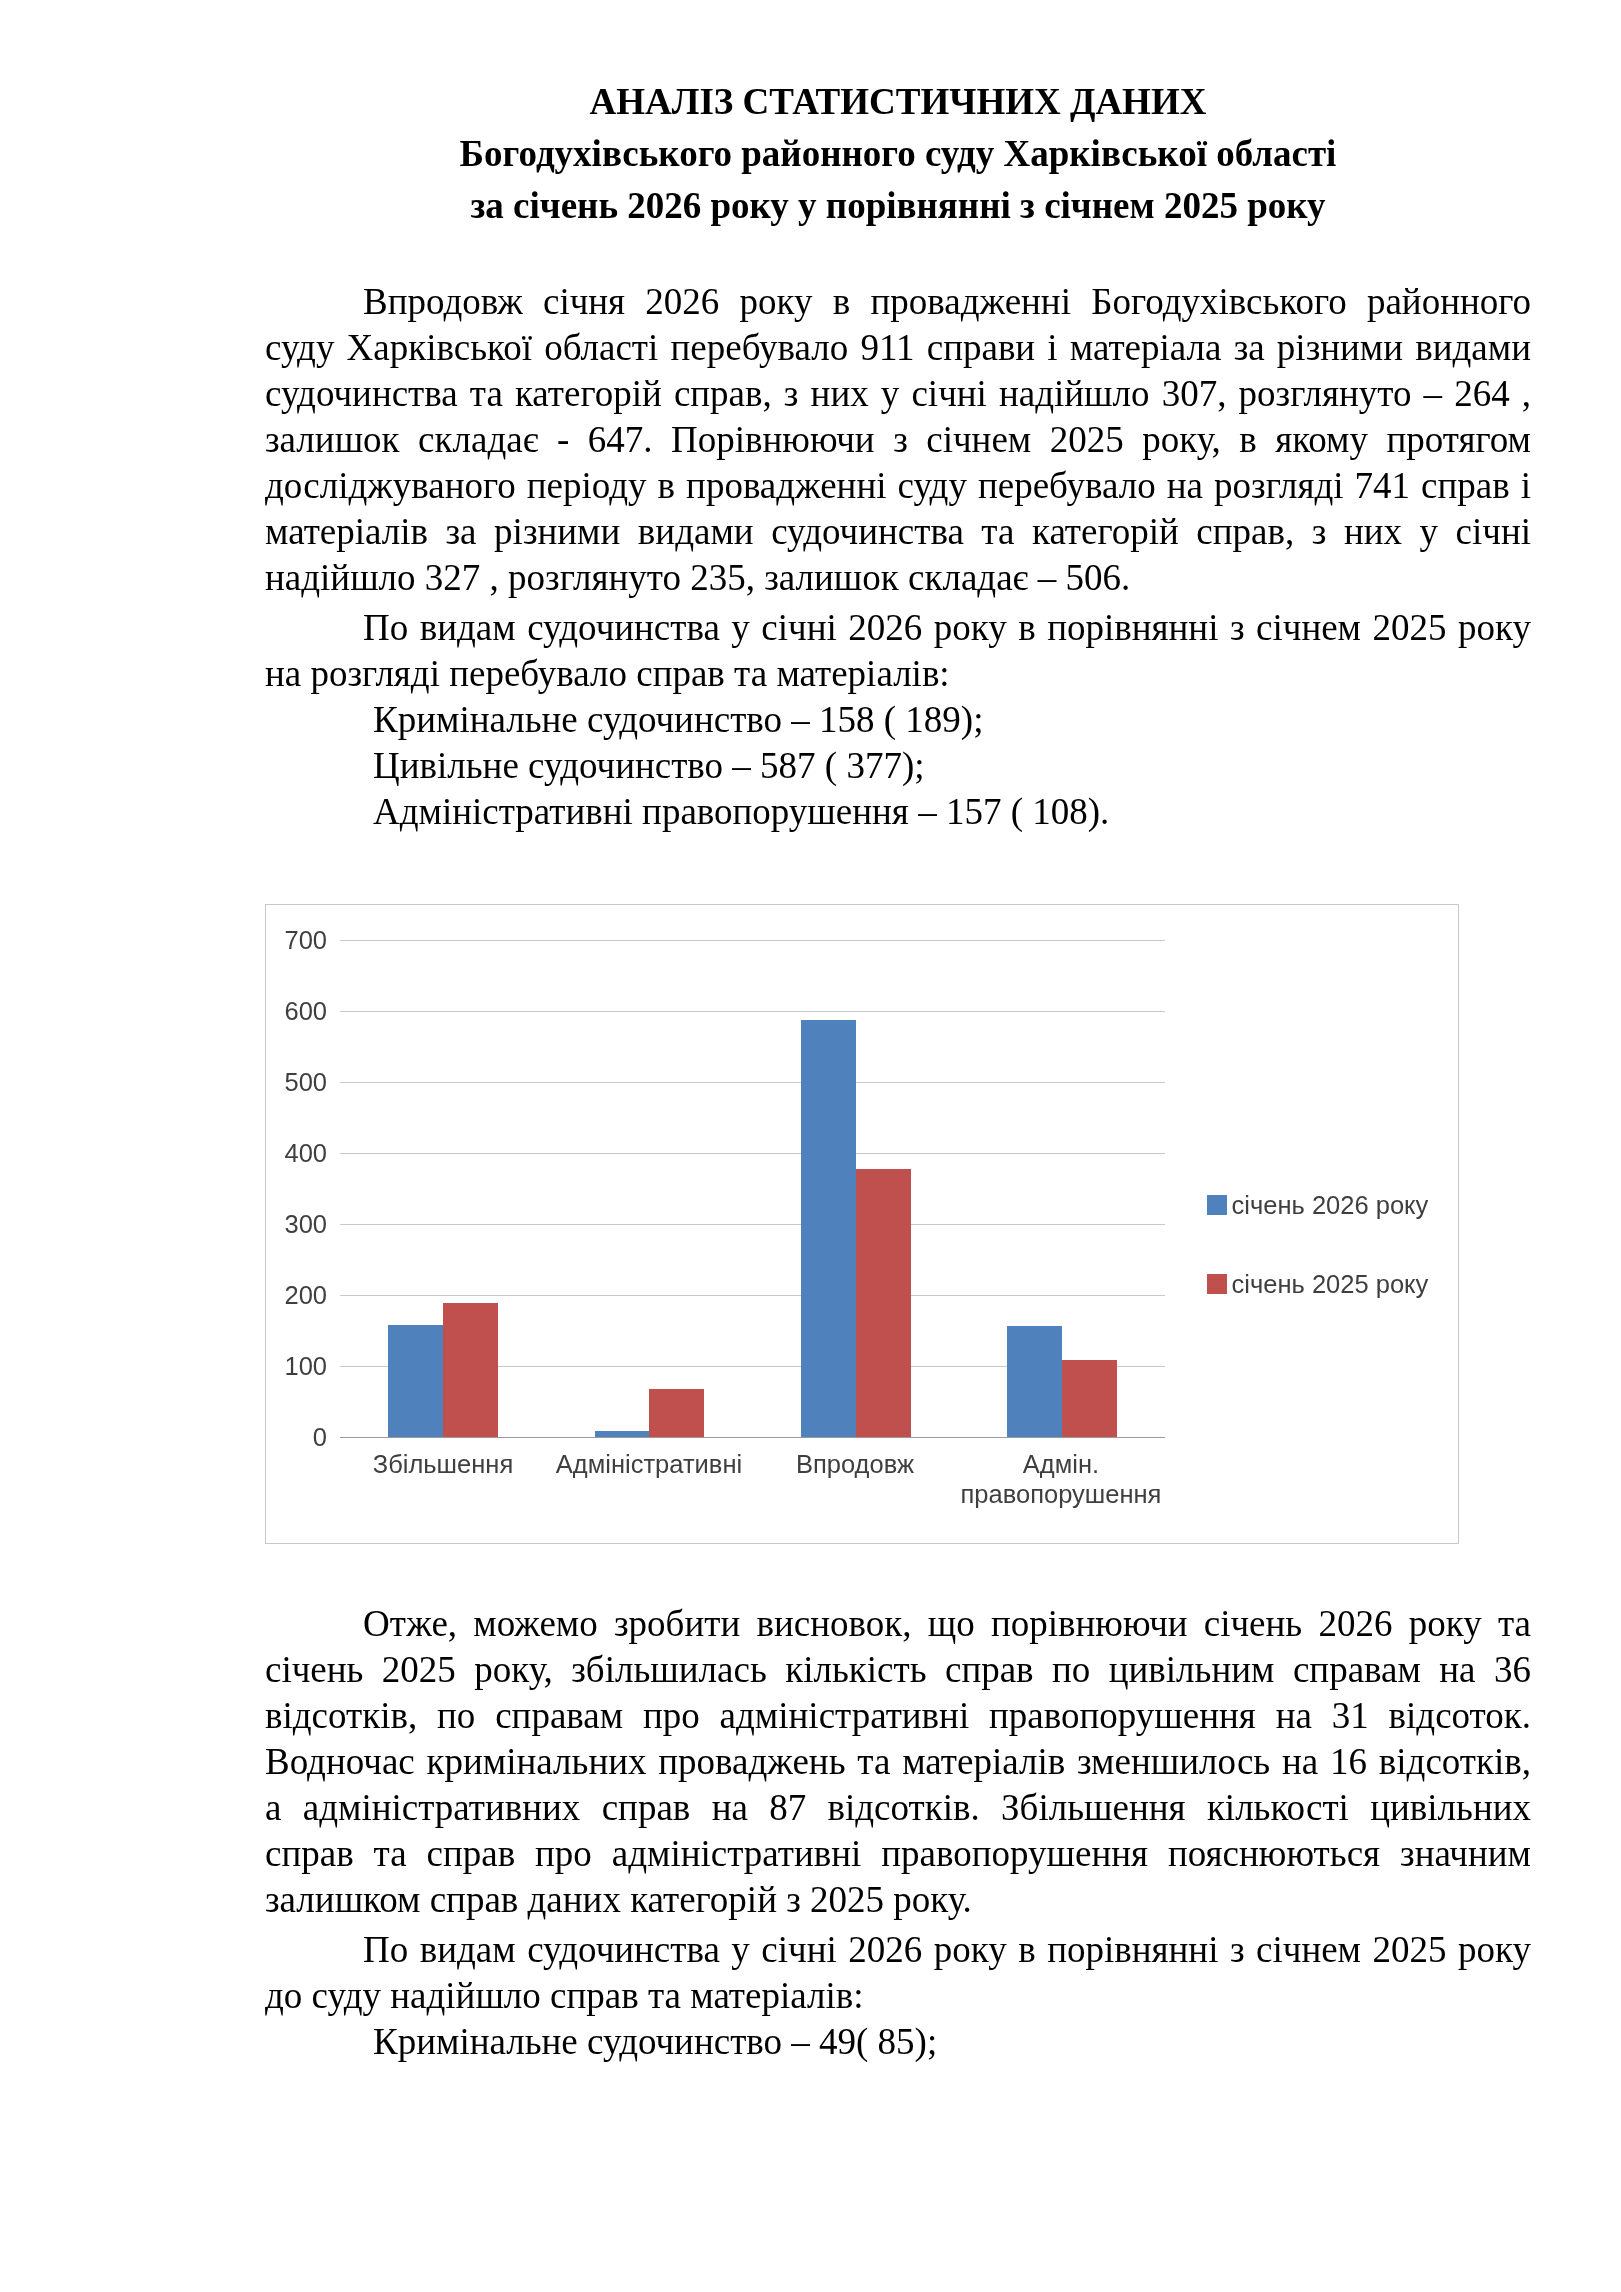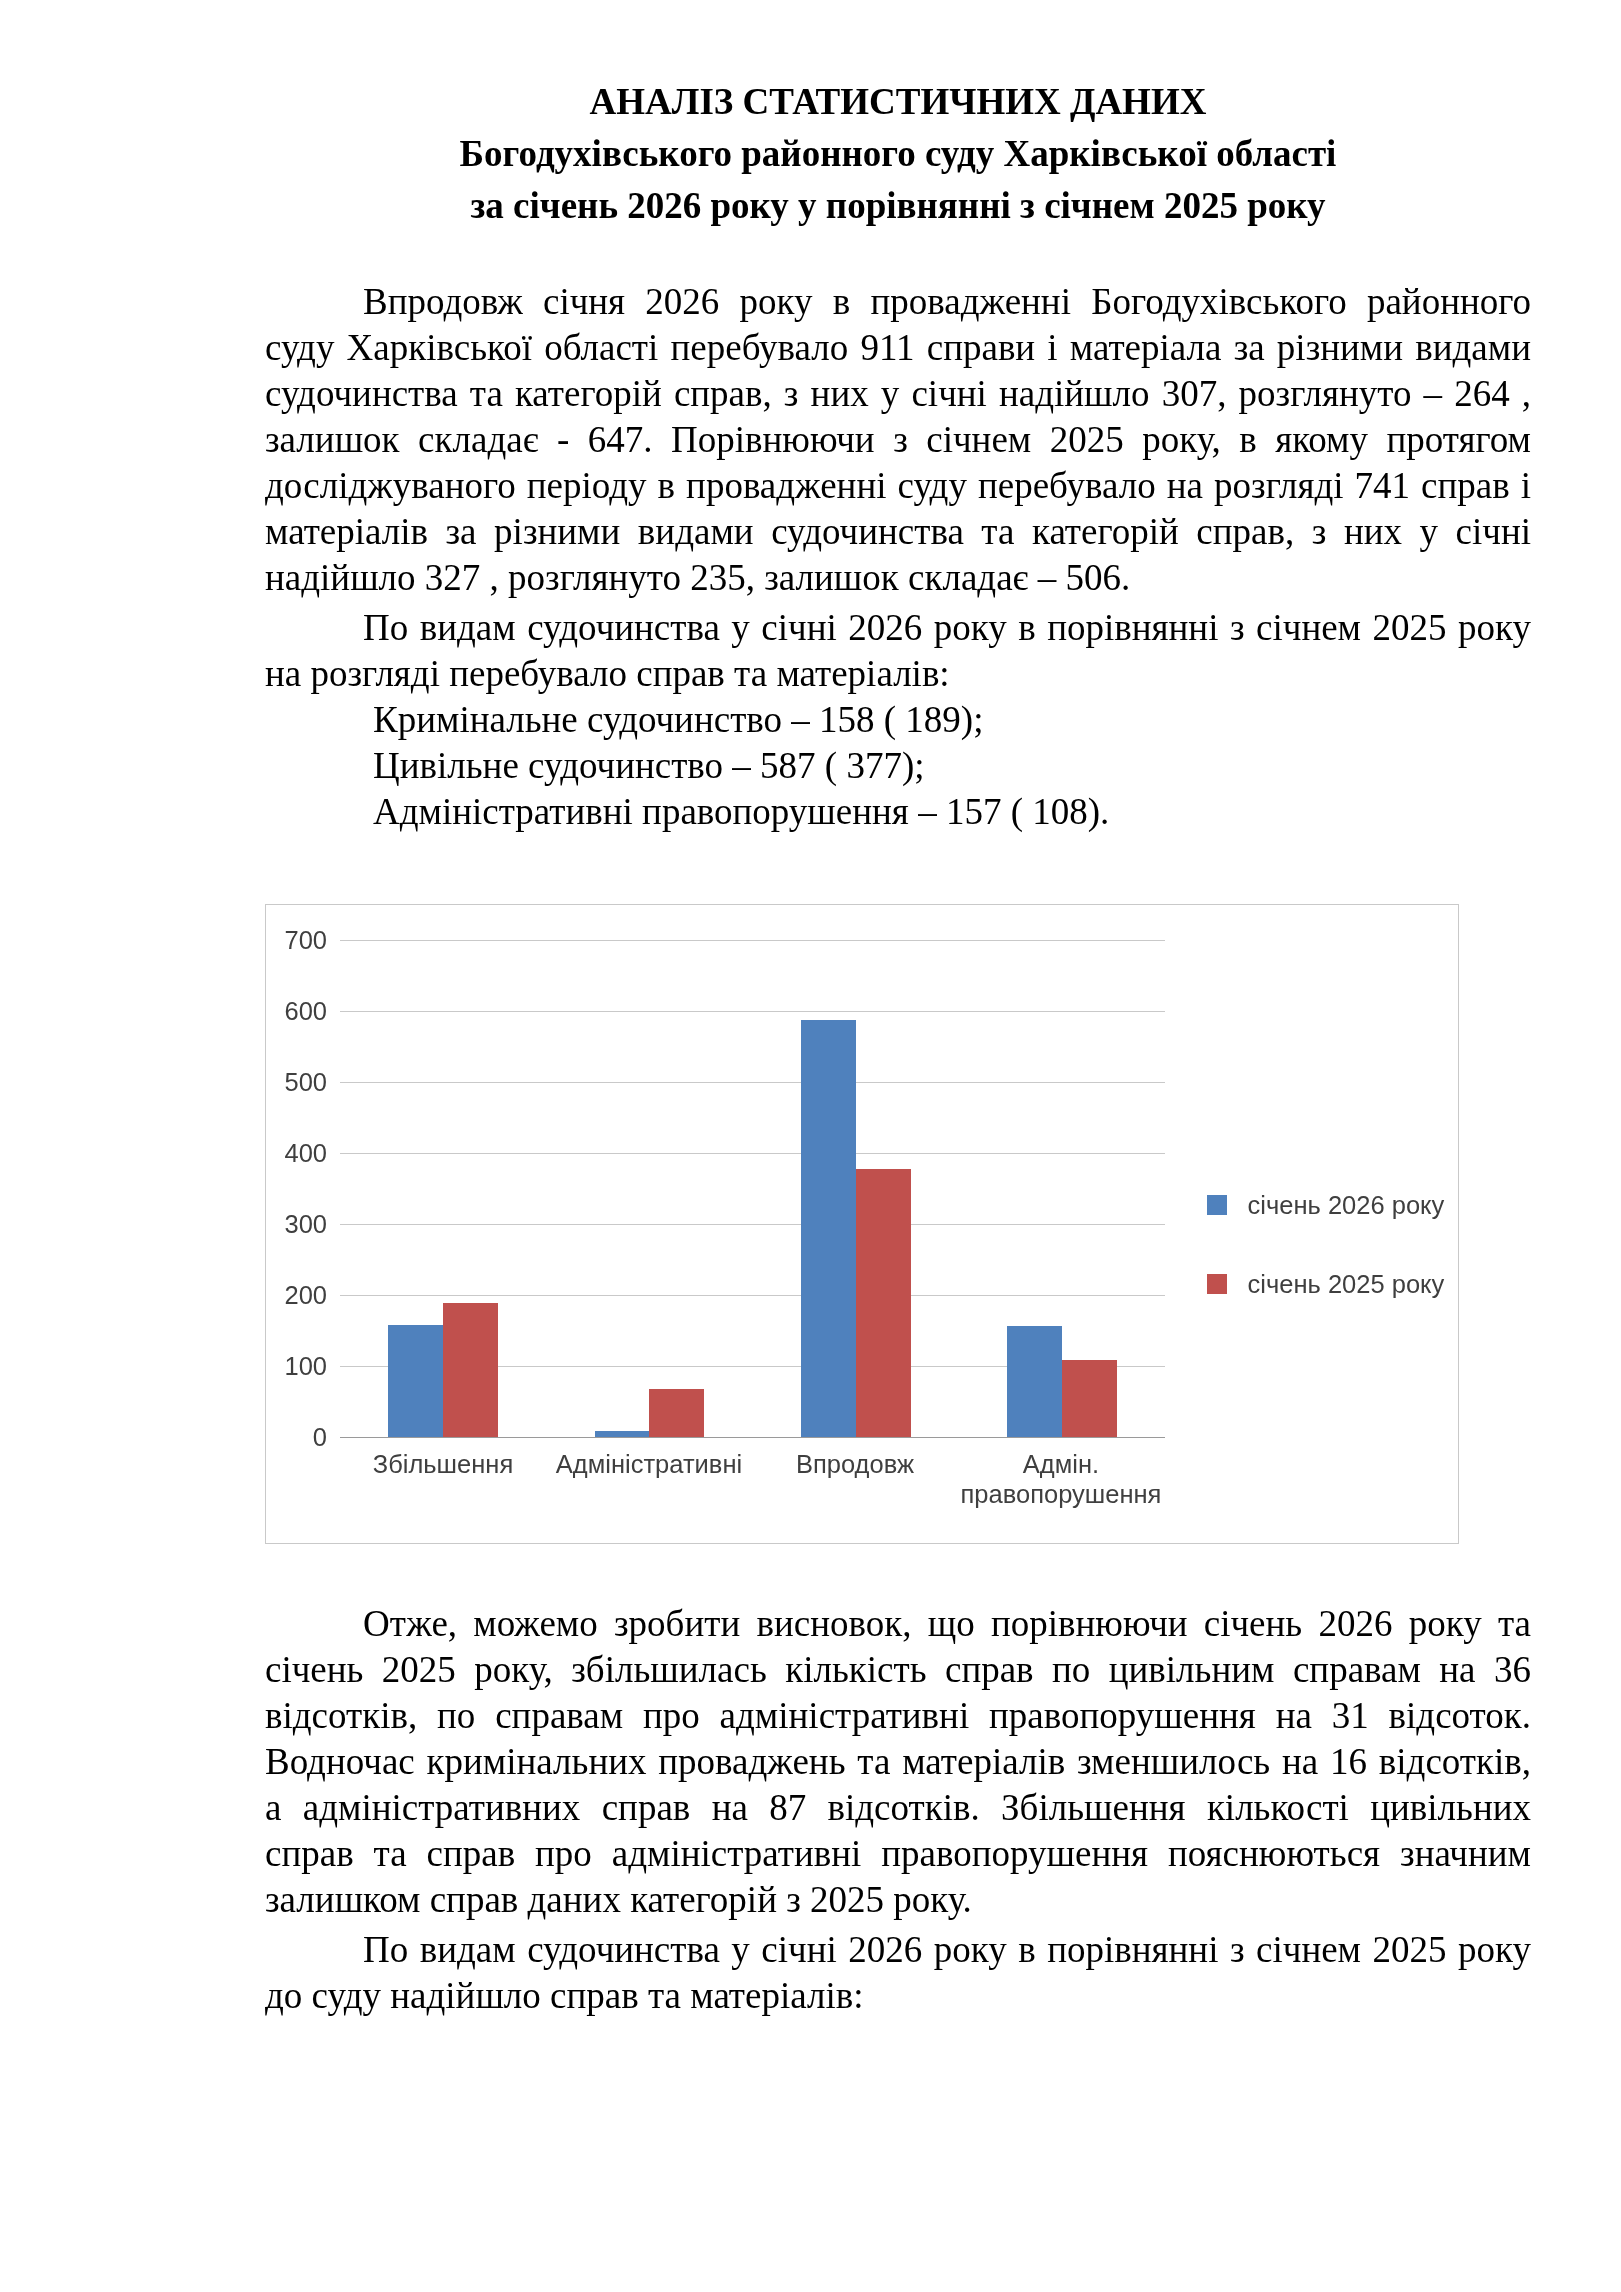--- a/index.html
+++ b/index.html
@@ -33,21 +33,21 @@
   .chart-plot {
     position:absolute; left:74px; top:35px;
     width:825px; height:498px;
     border-bottom:1px solid #9a9a9a;
   }
   .gridline { position:absolute; left:0; width:100%; height:1px; background:#c9c9c9; }
   .bar { position:absolute; bottom:0; width:55px; }
   .ytick { position:absolute; left:0; width:61px; text-align:right; line-height:29px; }
   .cat-label { position:absolute; text-align:center; line-height:30px; white-space:pre-line; }
   .chart-legend { position:absolute; left:941px; top:277px; display:flex; flex-direction:column; gap:33px; }
-  .legend-item { display:flex; align-items:center; gap:21px; }
+  .legend-item { display:flex; align-items:center; gap:5px; }
   .legend-swatch { width:19.6px; height:19.6px; flex:0 0 auto; }
 
   .after-chart { margin-top:57px; }
 </style>
 </head>
 <body>
 
 <div class="page">
 
   <div class="title-block">
@@ -103,16 +103,19 @@
         <div class="ytick" style="top: 20.6px;">700</div>
         <div class="cat-label" style="left: 74px; width: 206px; top: 544px;">Збільшення</div>
         <div class="cat-label" style="left: 280px; width: 206px; top: 544px;">Адміністративні</div>
         <div class="cat-label" style="left: 486px; width: 206px; top: 544px;">Впродовж</div>
         <div class="cat-label" style="left: 692px; width: 206px; top: 544px;">Адмін.
 правопорушення</div>
       </div>
 
     <p class="para after-chart">Отже, можемо зробити висновок, що порівнюючи січень 2026 року та січень 2025  року, збільшилась кількість справ по цивільним справам на 36 відсотків, по справам про адміністративні правопорушення на 31 відсоток. Водночас кримінальних проваджень та матеріалів зменшилось на 16 відсотків, а адміністративних справ на 87 відсотків. Збільшення кількості цивільних справ та справ про адміністративні правопорушення пояснюються значним залишком справ даних категорій з 2025 року.</p>
     <p class="para">По видам судочинства у січні 2026  року в порівнянні з січнем 2025 року  до суду надійшло справ та матеріалів:</p>
+    <div class="doc-list">
+        <div class="list-item">Кримінальне судочинство – 49( 85);</div>
+      </div>
   </div>
 
 </div>
 
 
 </body></html>

